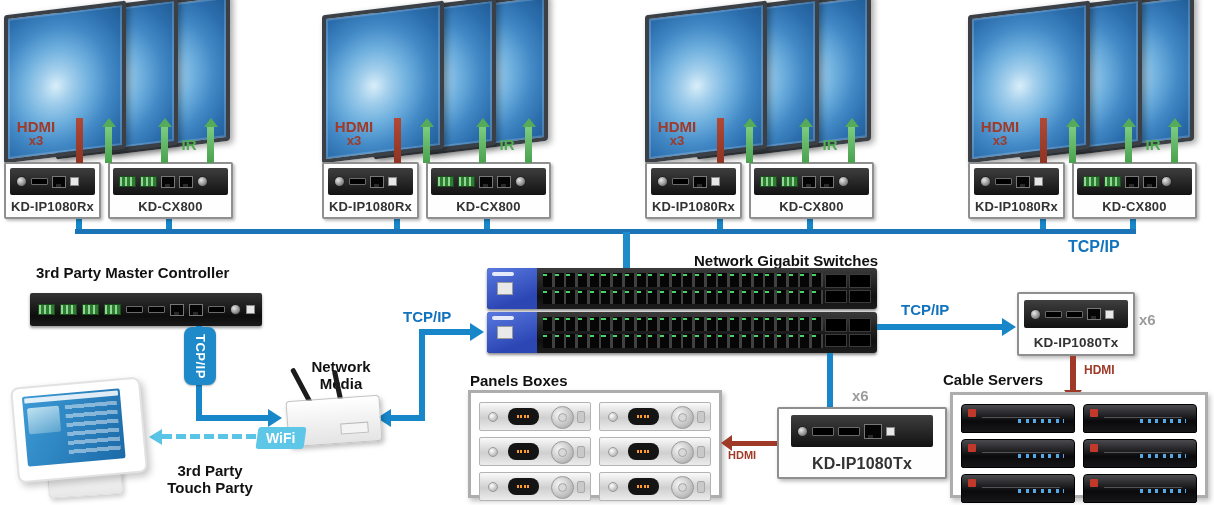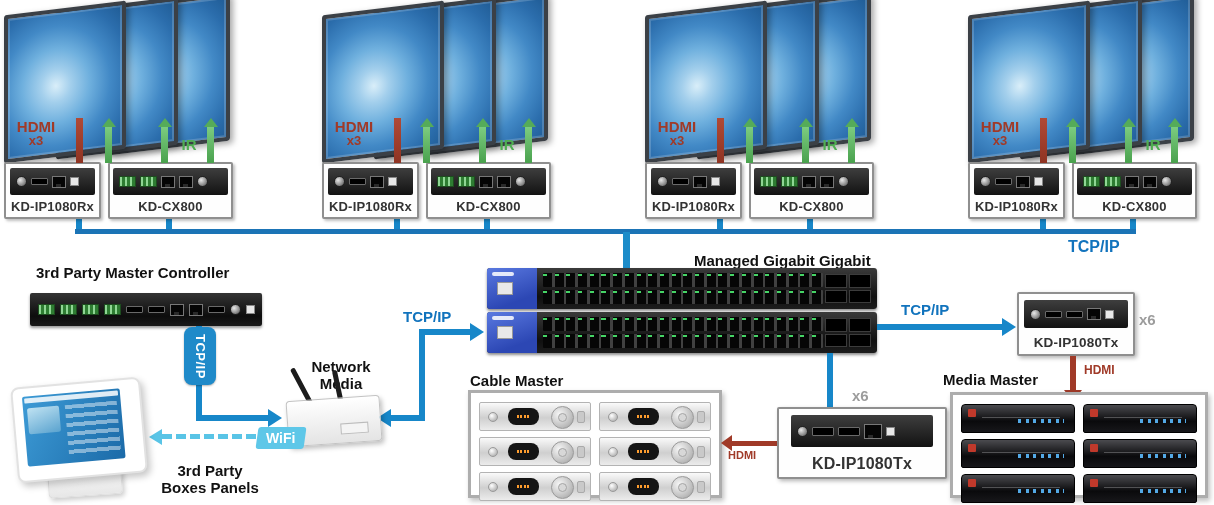--- a/index.html
+++ b/index.html
@@ -271,21 +271,21 @@
       <div class="devlabel">KD-CX800</div>
     </div>
     <div class="stub" style="left:72px"></div>
     <div class="stub" style="left:162px"></div>
   </div>
 
   <div class="bus"></div>
   <div class="lbl-tcpip" style="left:1068px;top:238px;font-size:16px">TCP/IP</div>
   <div class="bline" style="left:623px;top:232px;width:7px;height:37px;background:#1d8cc9"></div>
 
-  <div class="lbl-dark" style="left:694px;top:252px">Managed Gigabit Gigabit</div>
+  <div class="lbl-dark" style="left:694px;top:252px">Network Gigabit Switches</div>
   <div class="sw-unit" style="top:268px">
     <div class="sw-brand">
       <div class="sw-logo"></div>
       <div class="sw-console"></div>
     </div>
     <div class="sw-ports">
       <div class="port-row"></div>
       <div class="port-row"></div>
     </div>
     <div class="sw-sfp">
@@ -351,23 +351,23 @@
   <div class="tri" style="left:149px;top:429px;border-top:8px solid transparent;border-bottom:8px solid transparent;border-right:13px solid #59c4e6"></div>
 
   <div class="tp-stand"></div>
   <div class="tp-frame">
     <div class="tp-screen">
       <div class="tp-top"></div>
       <div class="tp-photo"></div>
       <div class="tp-rows"></div>
     </div>
   </div>
-  <div class="lbl-center" style="left:158px;top:462px;width:104px">3rd Party Boxes Panels</div>
-
-  <div class="lbl-dark" style="left:470px;top:372px">Cable Master</div>
+  <div class="lbl-center" style="left:158px;top:462px;width:104px">3rd Party Touch Party</div>
+
+  <div class="lbl-dark" style="left:470px;top:372px">Panels Boxes</div>
   <div class="srcbox" style="left:468px;top:390px;width:254px;height:108px">
     <div class="stb">
         <span class="stb-pwr"></span>
         <span class="stb-disp"></span>
         <span class="stb-dial"></span>
         <span class="stb-btn"></span>
       </div>
     <div class="stb">
         <span class="stb-pwr"></span>
         <span class="stb-disp"></span>
@@ -427,21 +427,21 @@
       <span class="hdmi-slot"></span>
       <span class="eth"></span>
       <span class="logo-sq"></span>
     </div>
     <div class="devlabel" style="font-size:13.5px">KD-IP1080Tx</div>
   </div>
   <div class="rline" style="left:1070px;top:356px;width:6px;height:36px"></div>
   <div class="tri" style="left:1064px;top:390px;border-left:9px solid transparent;border-right:9px solid transparent;border-top:12px solid #a03a28"></div>
   <div class="lbl-red" style="left:1084px;top:363px;font-size:12px">HDMI</div>
 
-  <div class="lbl-dark" style="left:943px;top:371px">Media Master</div>
+  <div class="lbl-dark" style="left:943px;top:371px">Cable Servers</div>
   <div class="srcbox" style="left:950px;top:392px;width:258px;height:106px">
     <div class="player">
         <span class="player-logo"></span>
         <span class="player-band"></span>
         <span class="player-leds"></span>
       </div>
     <div class="player">
         <span class="player-logo"></span>
         <span class="player-band"></span>
         <span class="player-leds"></span>

